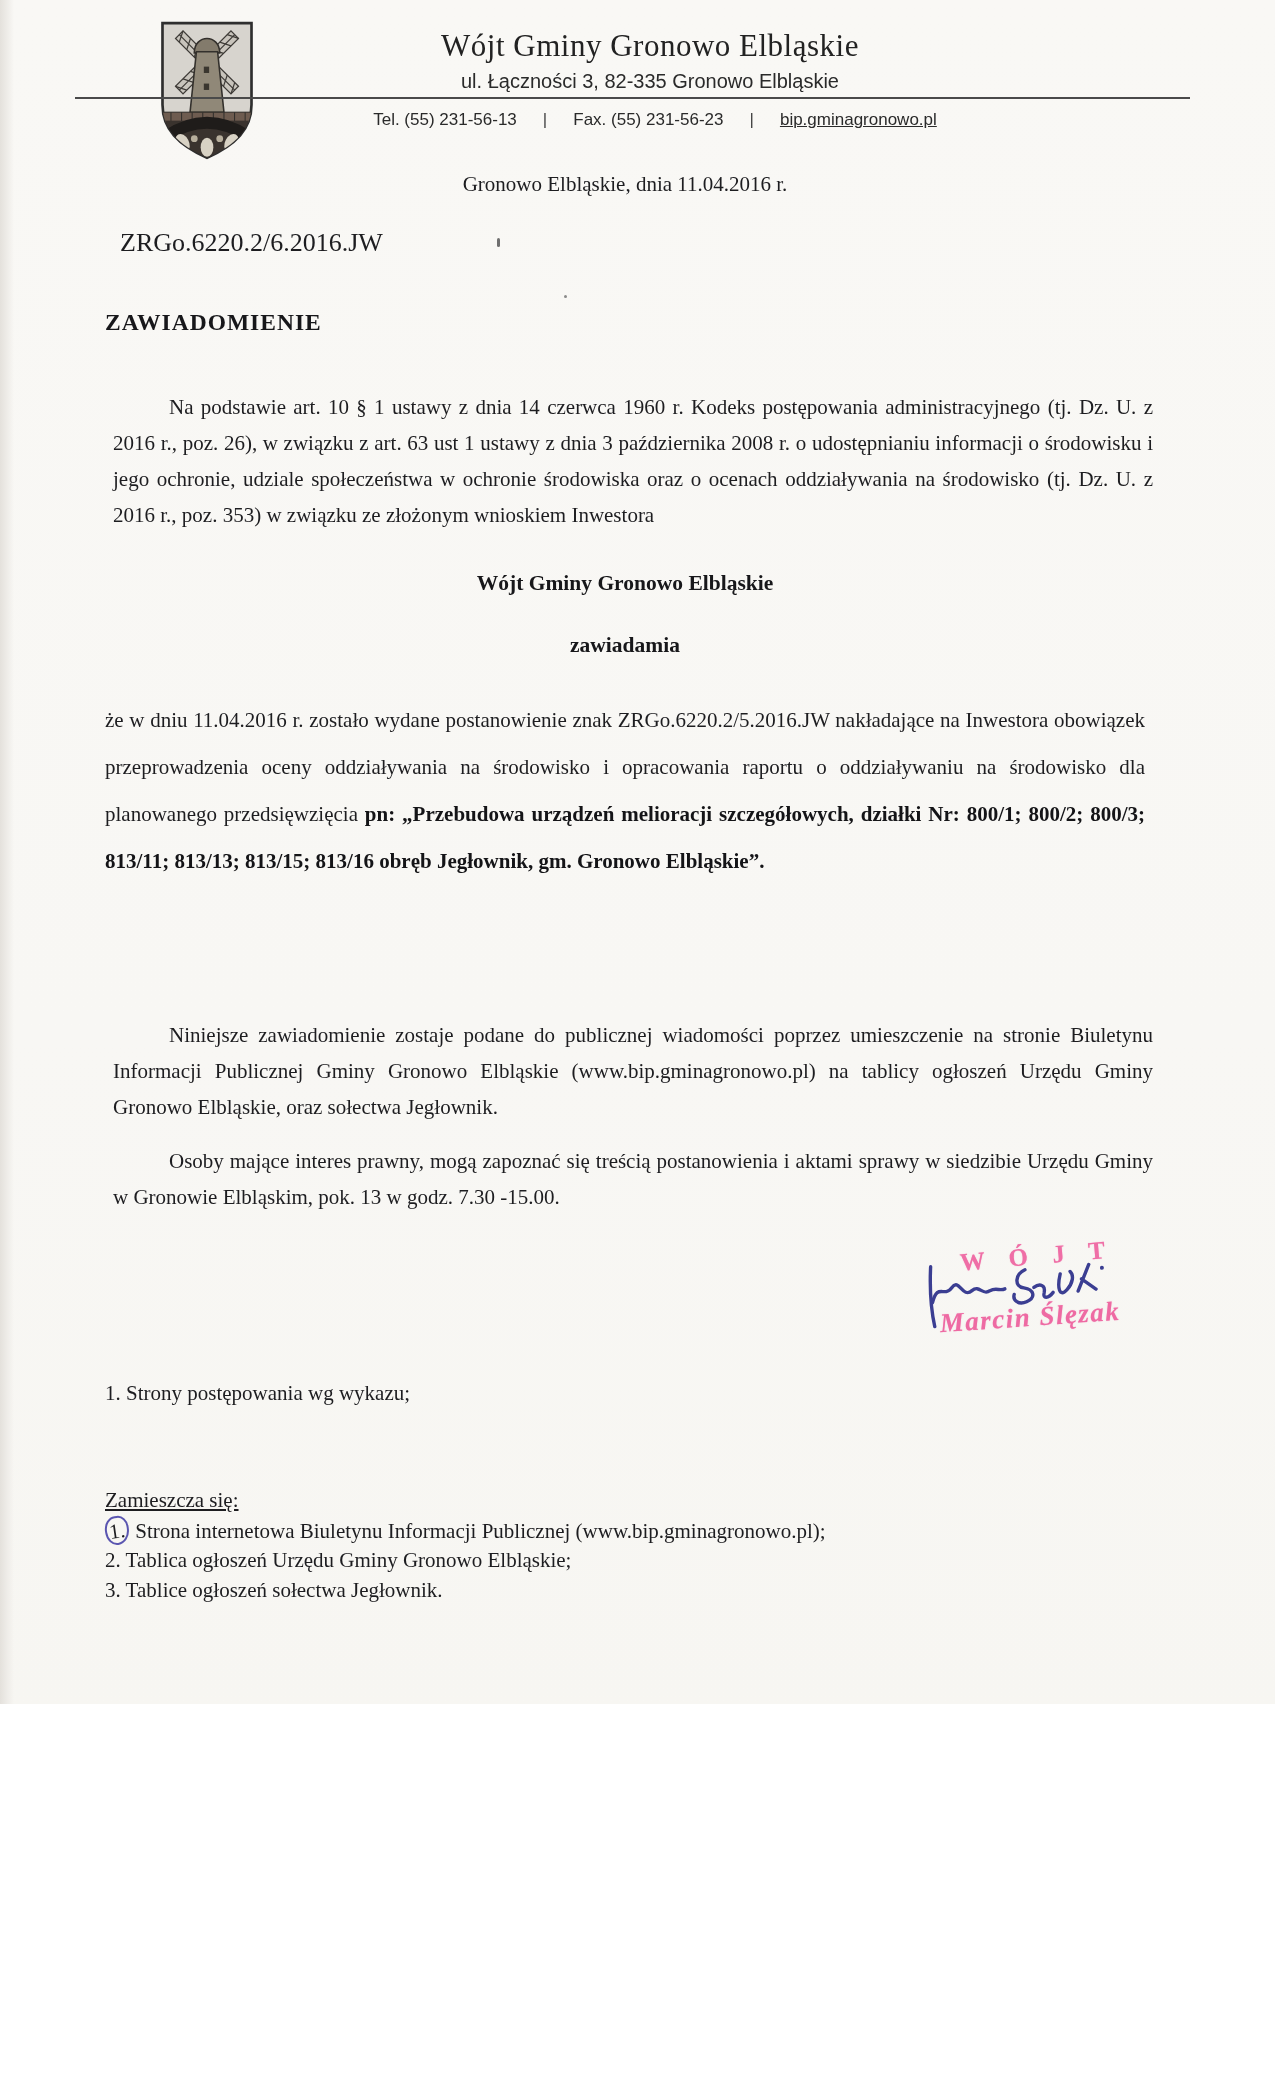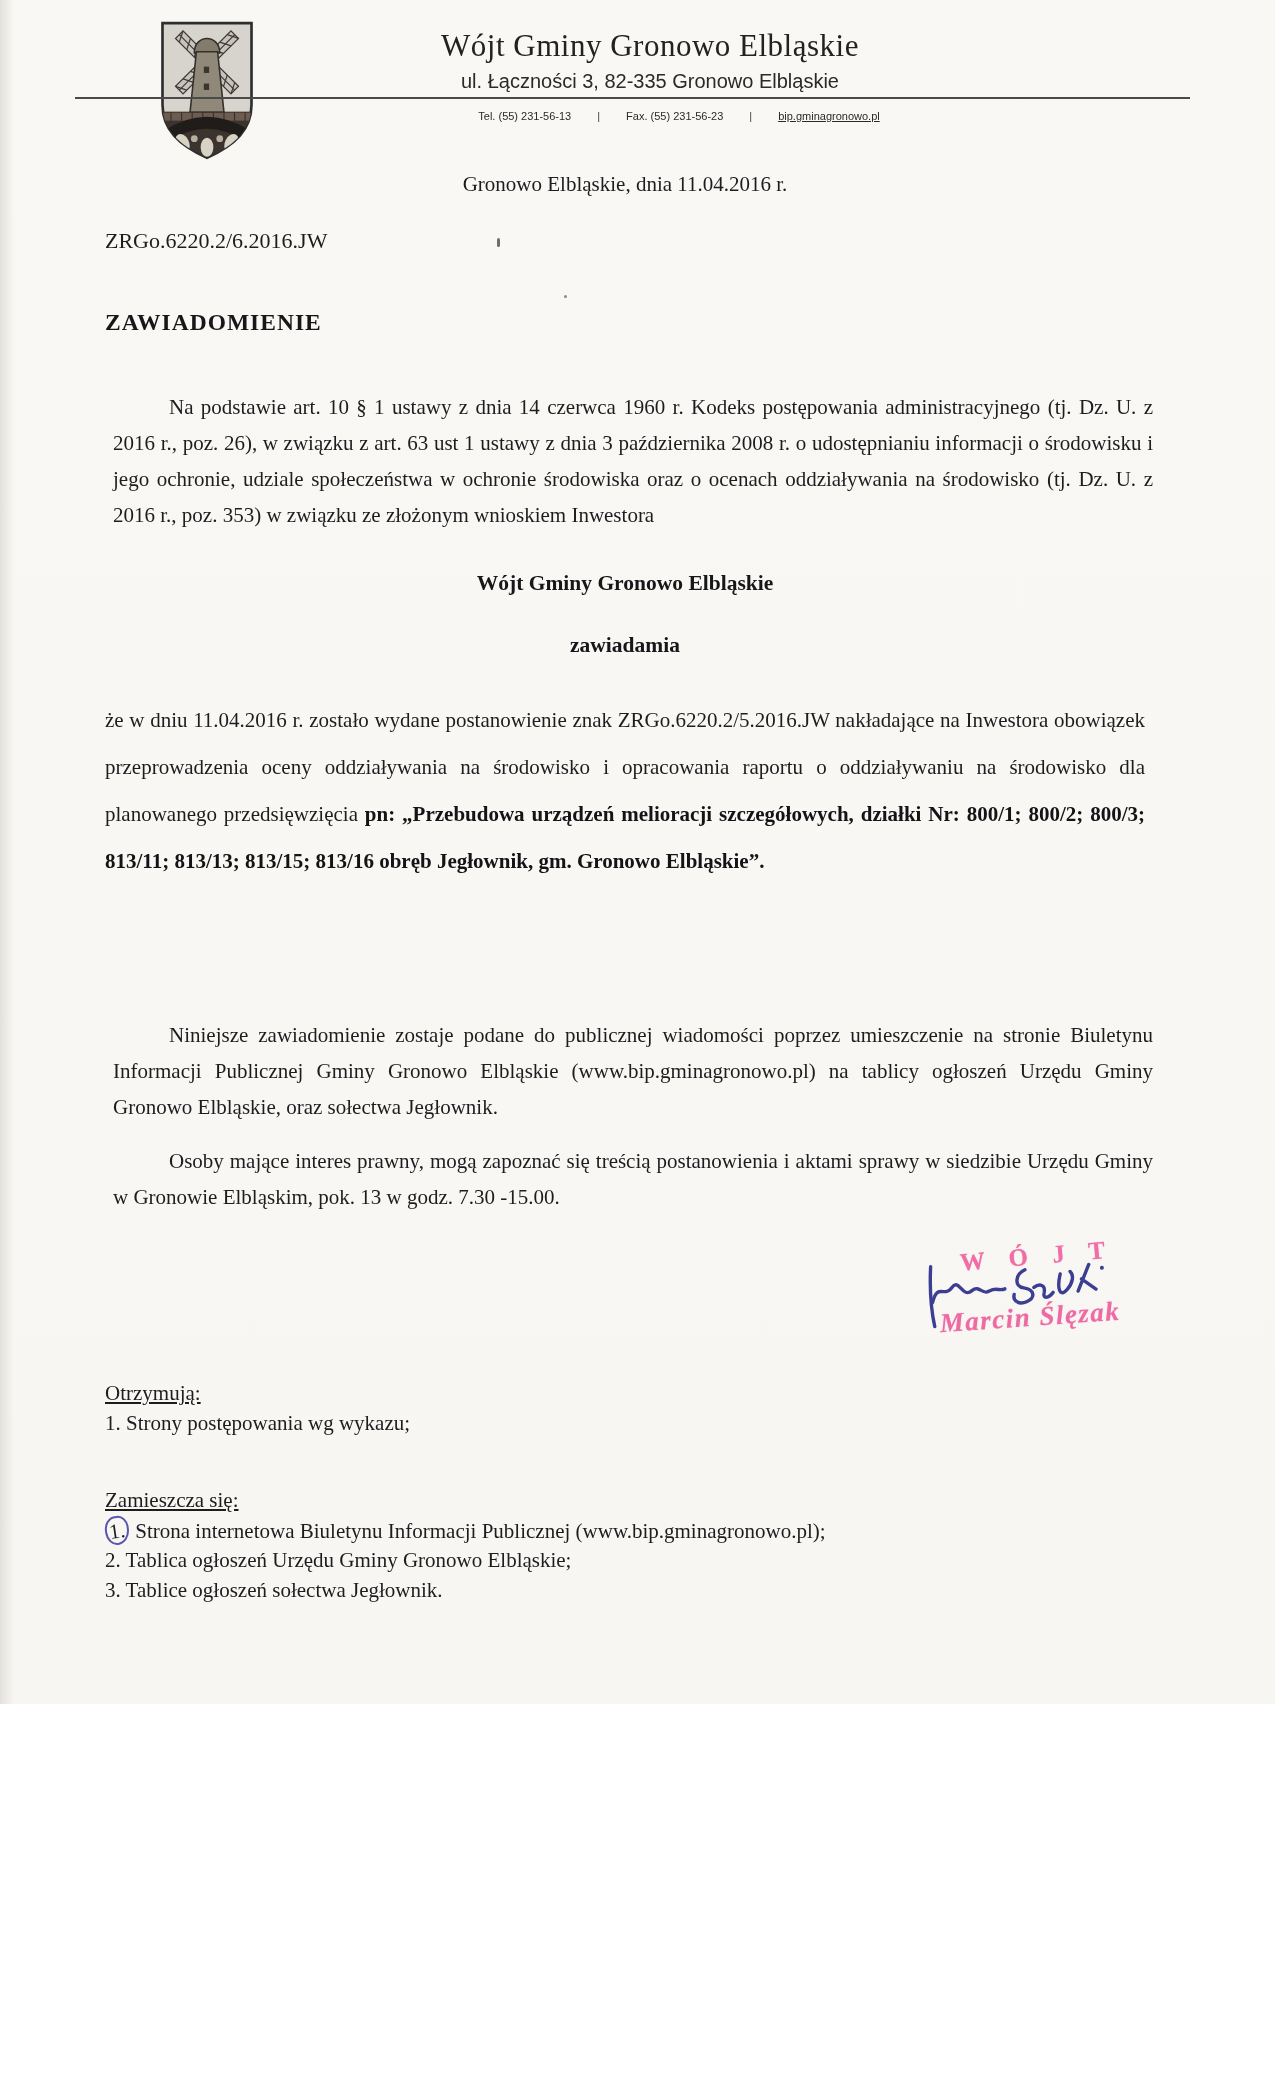--- a/index.html
+++ b/index.html
@@ -10,26 +10,26 @@
   .scan-left-edge{position:absolute;left:0;top:0;width:14px;height:1726px;
         background:linear-gradient(90deg,#e4e1dc 0%,#efede9 55%,rgba(249,248,245,0) 100%);}
   
   .crest{position:absolute;left:152px;top:20px;width:110px;height:142px;}
   .hdr-title{position:absolute;left:250px;top:28px;width:800px;text-align:center;
         font-size:31px;letter-spacing:0.5px;color:#222;}
   .hdr-addr{position:absolute;left:250px;top:70px;width:800px;text-align:center;
         font-family:"Liberation Sans", sans-serif;font-size:20px;color:#2a2a2a;}
   .hdr-line{position:absolute;left:75px;top:97px;width:1115px;height:2px;background:#4a4a4a;}
   .hdr-contact{position:absolute;left:250px;top:110px;width:810px;text-align:center;
-        font-family:"Liberation Sans", sans-serif;font-size:11px;color:#2a2a2a;padding-left:24px;}
+        font-family:"Liberation Sans", sans-serif;font-size:17px;color:#2a2a2a;}
   .hdr-contact .sep{display:inline-block;margin:0 26px;color:#444;}
   .hdr-contact .site{text-decoration:underline;}
   
   .dateline{position:absolute;left:105px;top:172px;width:1040px;text-align:center;font-size:21px;}
-  .refno{position:absolute;left:105px;top:228px;font-size:22px;}
+  .refno{position:absolute;left:120px;top:228px;font-size:26px;}
   .speck1{position:absolute;left:497px;top:238px;width:3px;height:9px;background:#6f6f6f;border-radius:2px;}
   .speck2{position:absolute;left:564px;top:295px;width:3px;height:3px;background:#8a8a8a;border-radius:50%;}
   
   .doc-heading{position:absolute;left:105px;top:309px;width:1040px;text-align:left;
         font-size:23.5px;font-weight:bold;letter-spacing:1px;color:#17171a;}
   .para{position:absolute;left:105px;width:1040px;font-size:21px;line-height:36px;
         text-align:justify;color:#1d1d20;}
   .para.indent{ text-indent:56px;margin-left:8px;}
   .p1{top:368px;}
   .center-bold{position:absolute;left:105px;width:1040px;text-align:center;
@@ -142,21 +142,20 @@
       <path d="M104,22 C94,26 92,38 102,40 C112,42 114,50 104,54 C96,57 90,52 92,46"></path>
       <path d="M112,40 C118,36 124,38 122,46 C120,52 126,52 131,46"></path>
       <path d="M139,28 C135,42 137,52 145,44 C151,38 153,30 149,26"></path>
       <path d="M156,46 L168,20 M160,34 L174,45"></path>
       <circle cx="181" cy="24" r="2" fill="#3b3e92" stroke="none"></circle>
     </g>
   </svg>
   <div class="stamp-name">Marcin Ślęzak</div>
 
   <div class="dist received">
-    <div><span class="dist-heading">Otrzymują:</span></div>
     <div>1. Strony postępowania wg wykazu;</div>
   </div>
 
   <div class="dist posted">
     <div><span class="dist-heading">Zamieszcza się:</span></div>
     <div><span class="circle-num">1.</span><span> Strona internetowa Biuletynu Informacji Publicznej (www.bip.gminagronowo.pl);</span></div>
     <div>2. Tablica ogłoszeń Urzędu Gminy Gronowo Elbląskie;</div>
     <div>3. Tablice ogłoszeń sołectwa Jegłownik.</div>
   </div>
 

